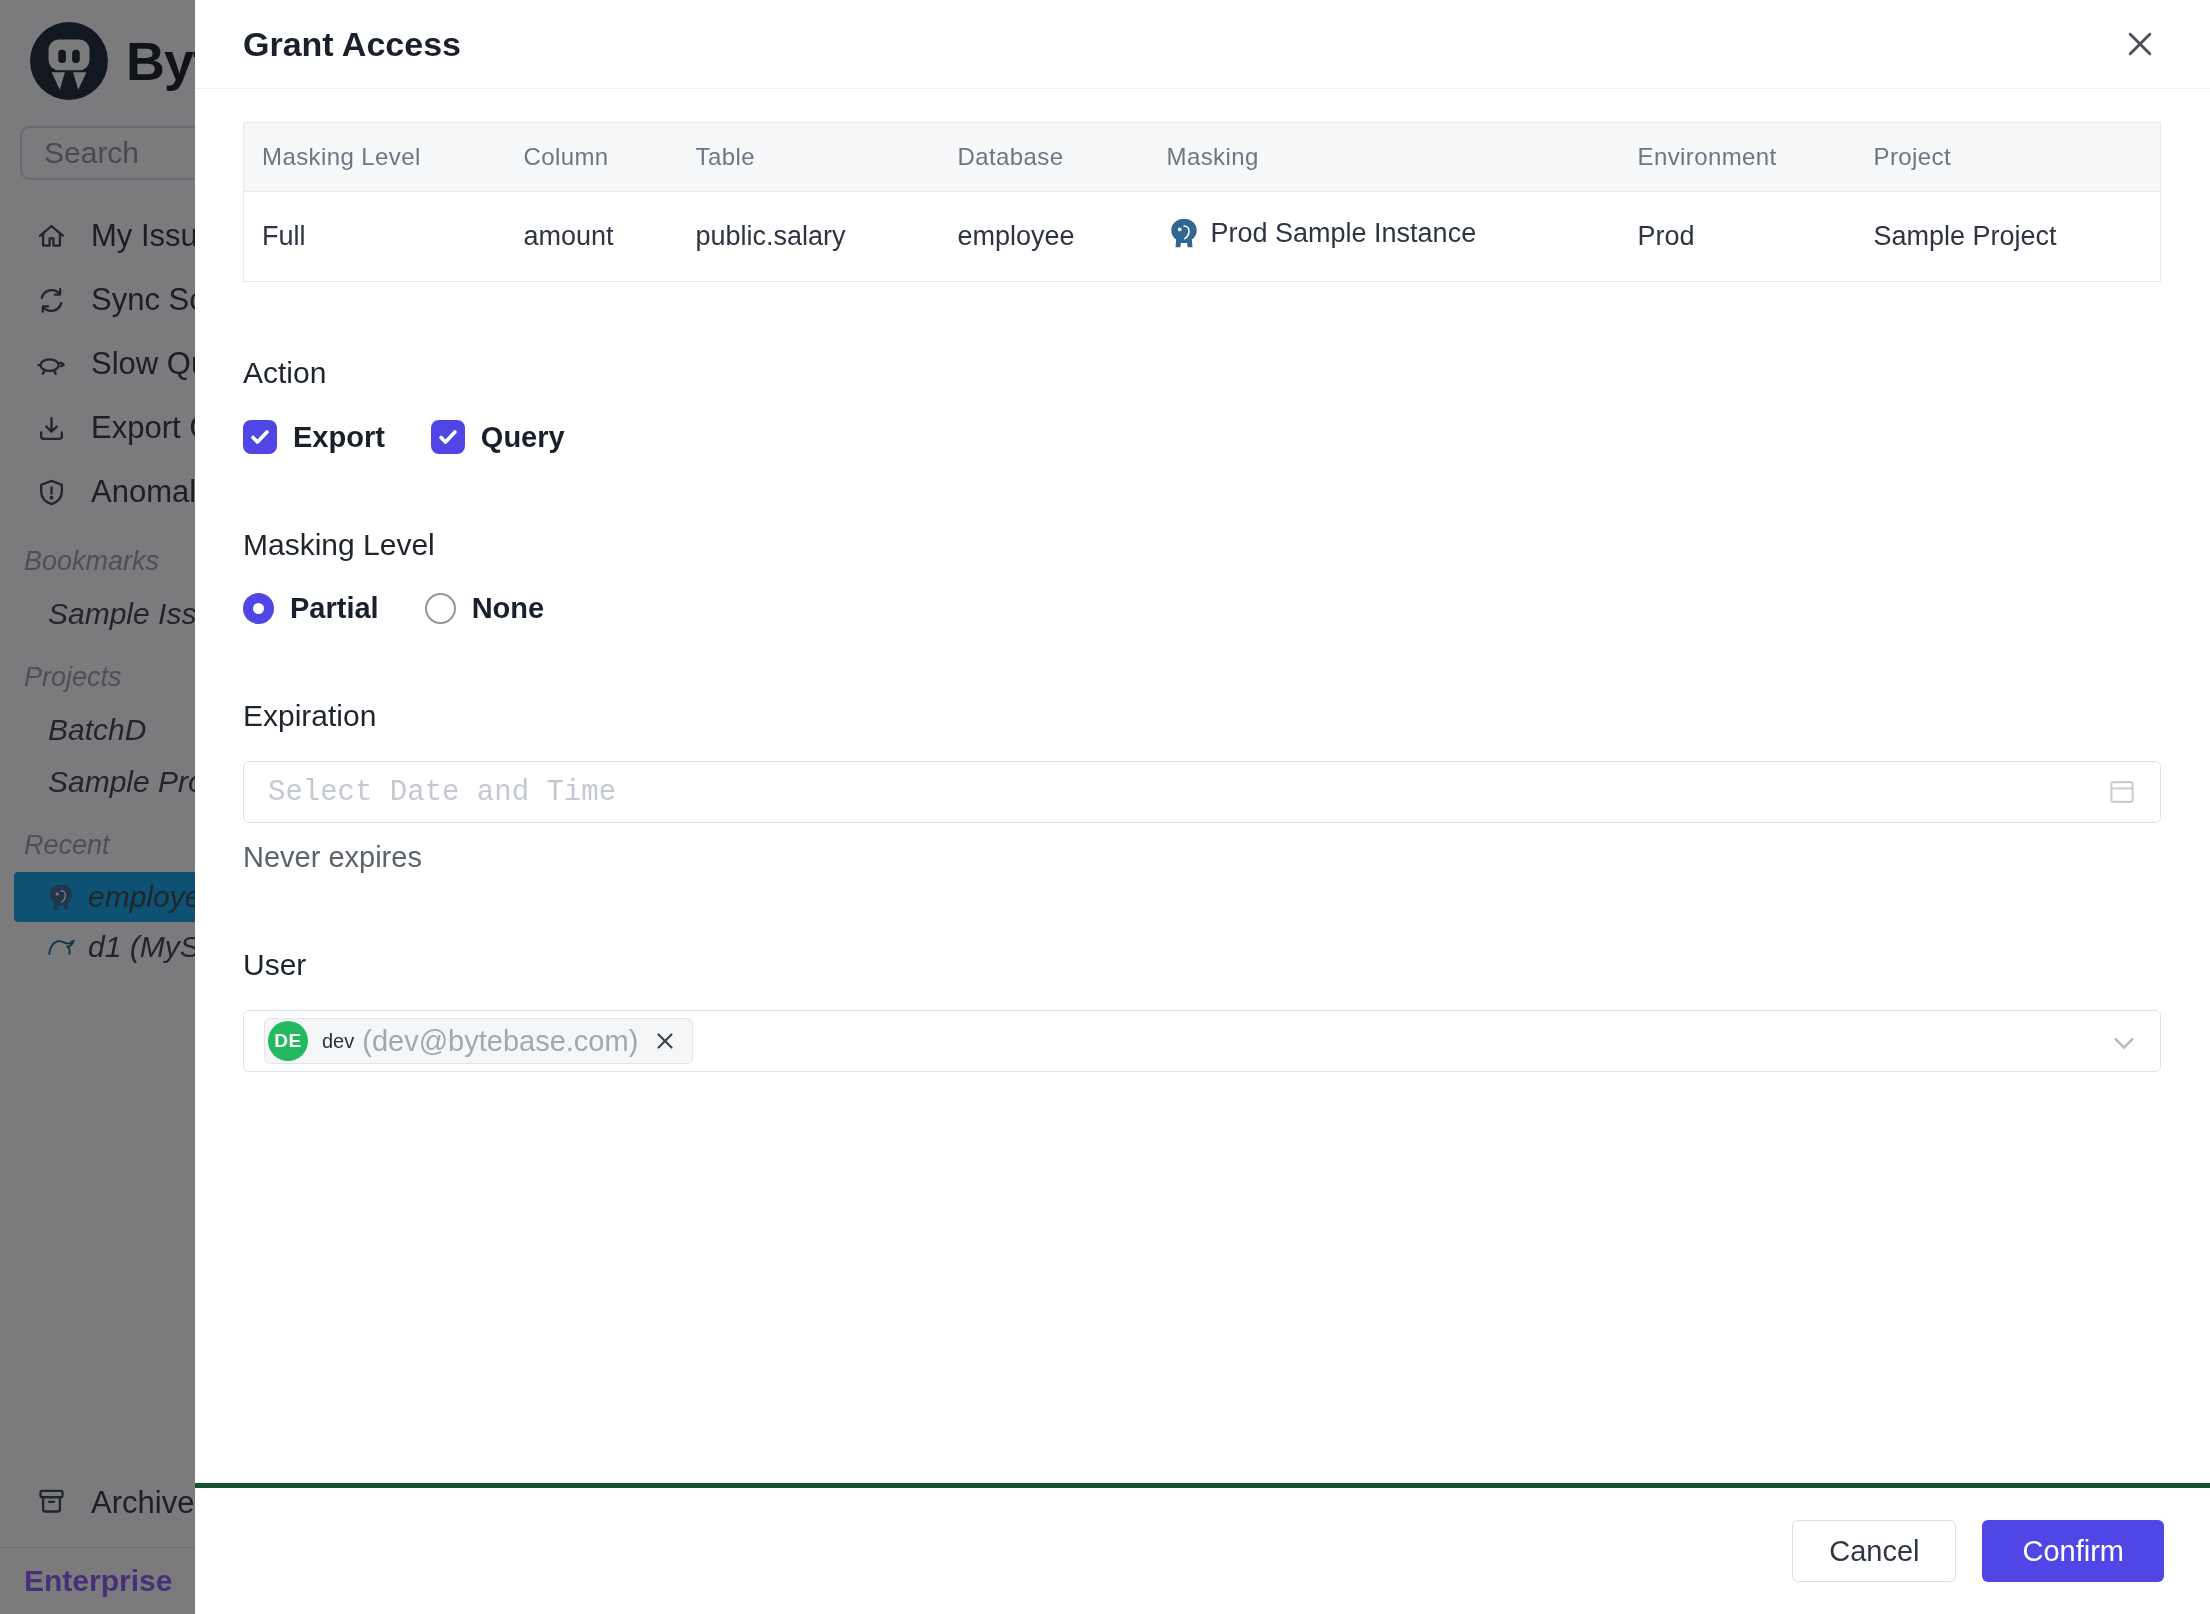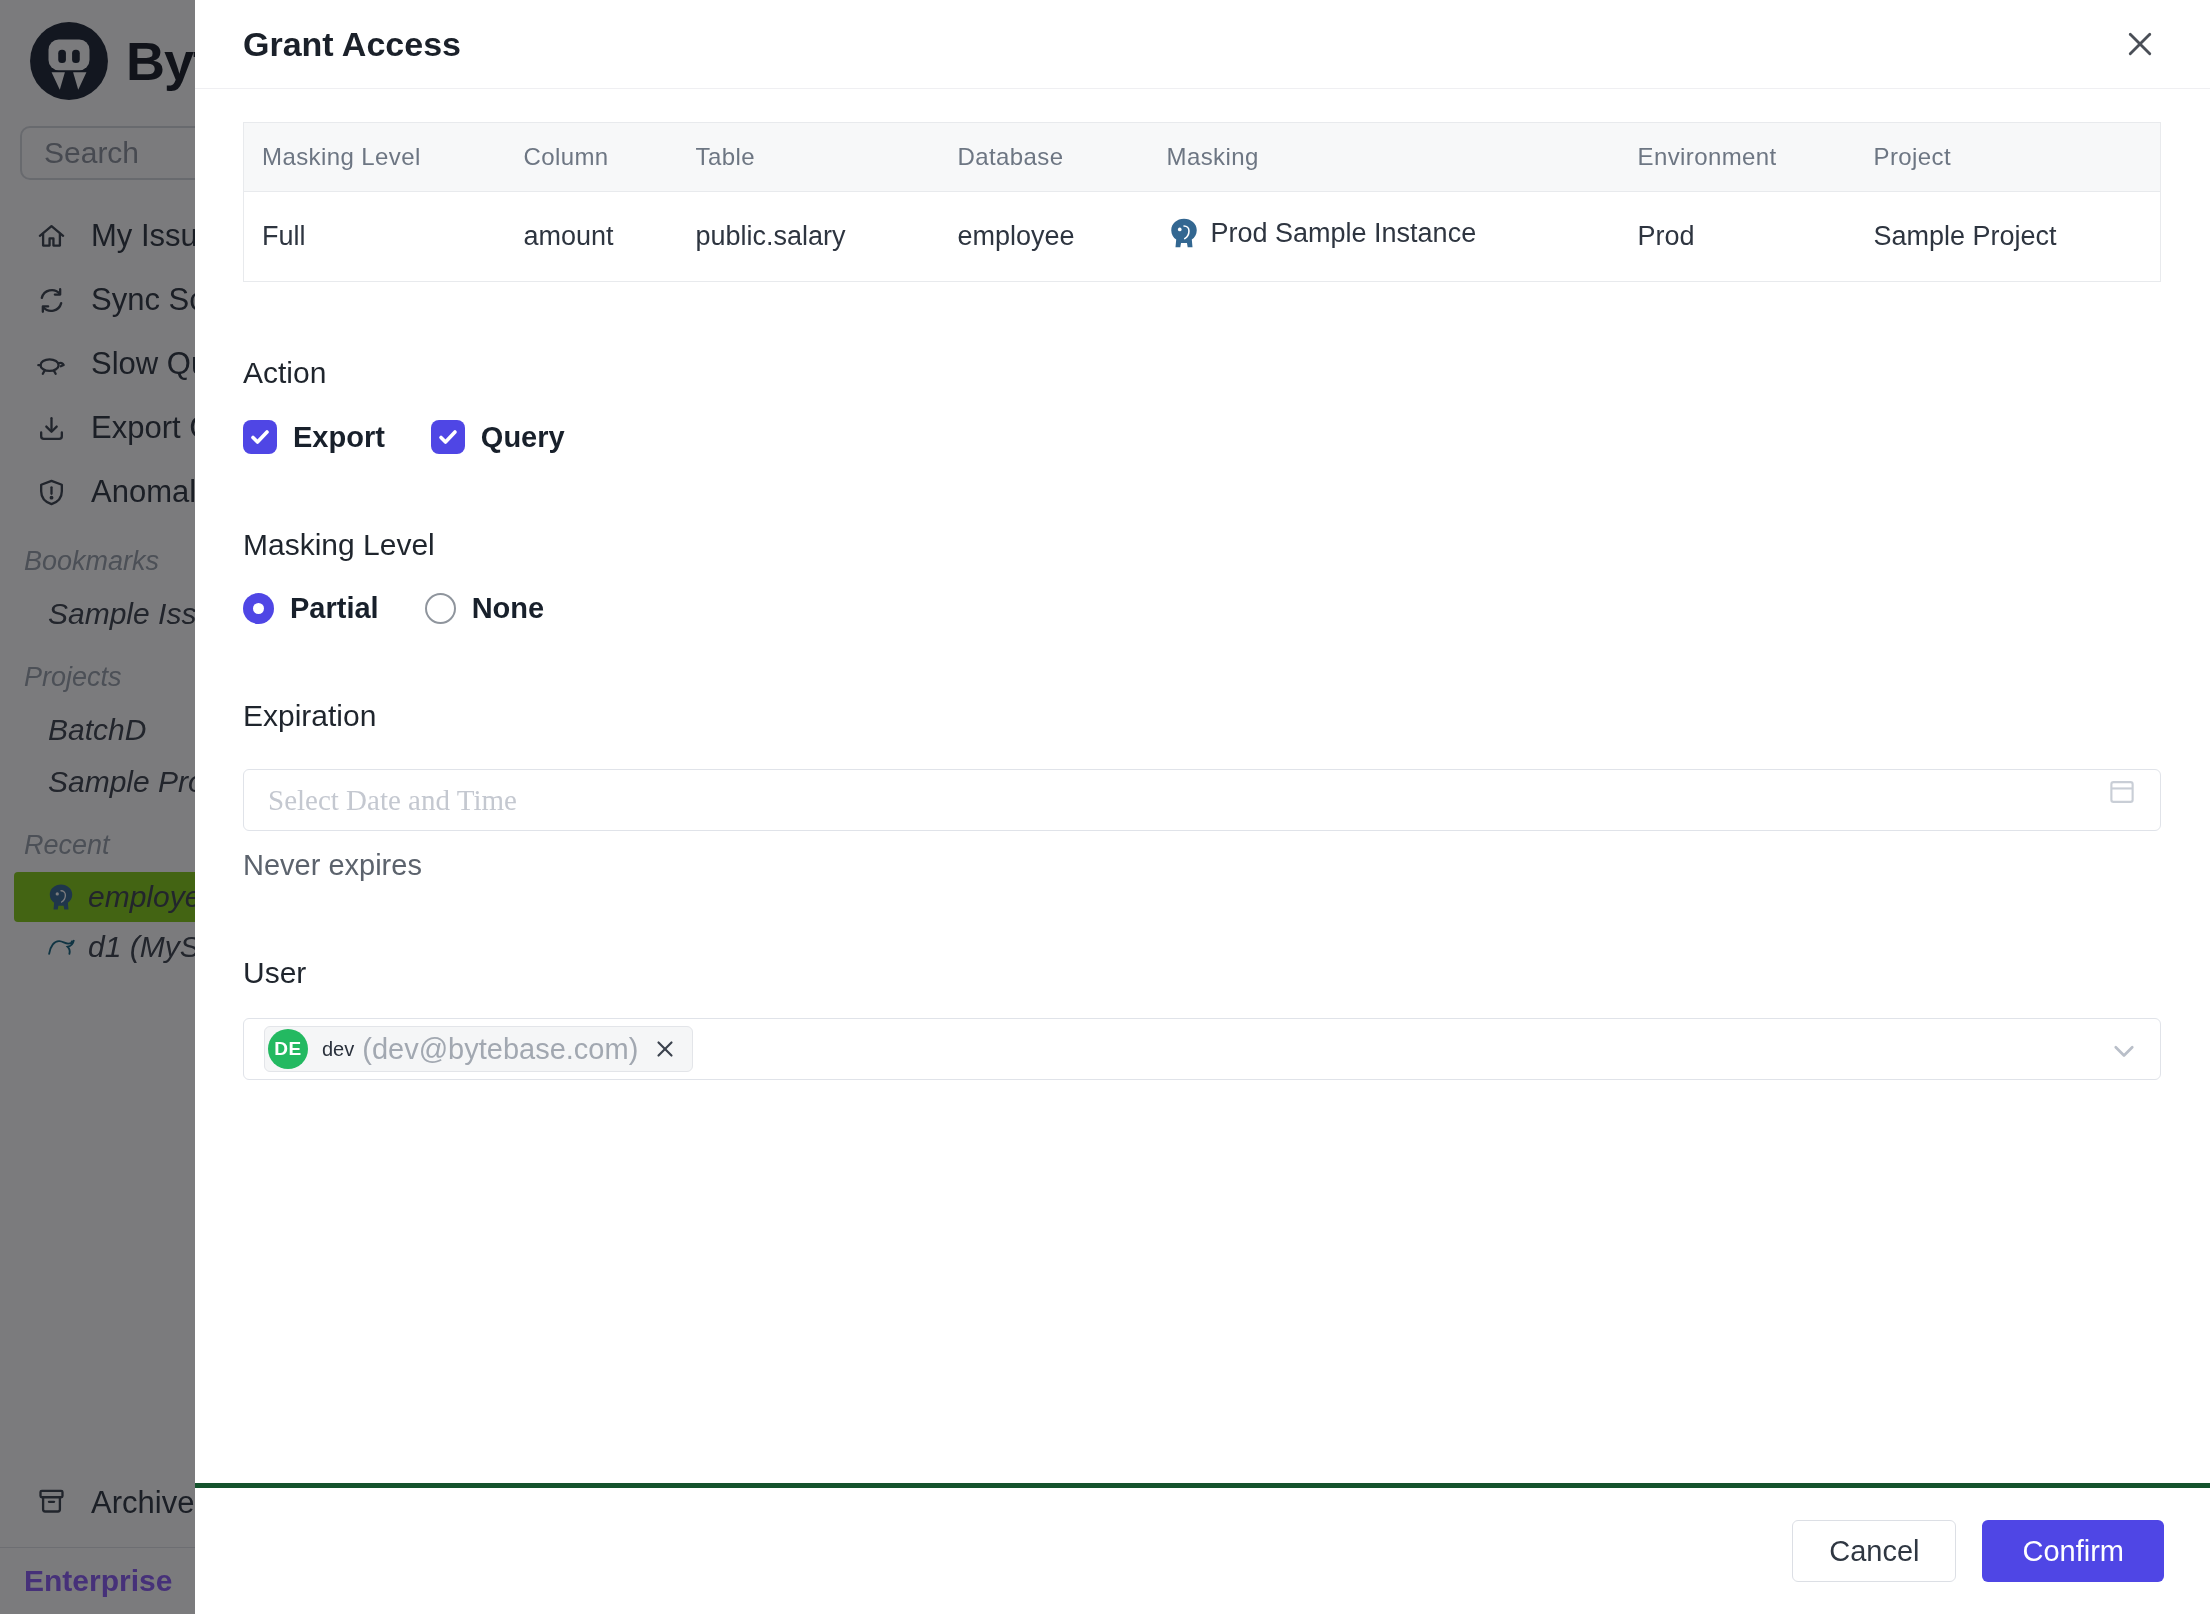--- a/index.html
+++ b/index.html
@@ -36,21 +36,21 @@
     padding-left: 36px; font-size: 31px; color: #2c333e; white-space: nowrap; cursor: pointer;
   }
   .nav-item .ico { color: #39414d; flex: 0 0 auto; }
   .side-section { margin-top: 10px; font-style: italic; }
   .section-label { height: 54px; display: flex; align-items: center; padding-left: 24px;
     font-size: 27px; color: #98a0aa; white-space: nowrap; }
   .sub-item { height: 52px; display: flex; align-items: center; padding-left: 48px;
     font-size: 30px; color: #3a414c; white-space: nowrap; cursor: pointer; }
   .recent-item { height: 50px; display: flex; align-items: center; gap: 12px; padding-left: 46px;
     font-size: 30px; color: #3a414c; white-space: nowrap; cursor: pointer; }
-  .recent-item.active { background: #84cc16; border-radius: 4px; margin-left: 14px; padding-left: 32px; }
+  .recent-item.active { background: #0ea5e9; border-radius: 4px; margin-left: 14px; padding-left: 32px; }
   .sidebar-bottom { position: absolute; bottom: 0; left: 0; right: 0; }
   .archive-item { height: 62px; display: flex; align-items: flex-start; gap: 24px; padding-left: 36px;
     font-size: 31px; color: #2c333e; white-space: nowrap; cursor: pointer; }
   .archive-item .ico { color: #39414d; }
   .side-divider { border-top: 1px solid #dfe2e6; }
   .plan-label { height: 66px; display: flex; align-items: center; padding-left: 24px;
     font-size: 30px; font-weight: 600; color: #8b5cf6; white-space: nowrap; }
 
   
   .scrim { position: absolute; inset: 0; background: rgba(15, 15, 18, 0.55); z-index: 5; }
@@ -91,21 +91,21 @@
 
   .radio { width: 31px; height: 31px; border-radius: 50%; cursor: pointer; flex: 0 0 auto; }
   .radio.selected { background: var(--accent); display: flex; align-items: center; justify-content: center; }
   .radio.selected::after { content: ""; width: 11px; height: 11px; border-radius: 50%; background: #fff; }
   .radio.unselected { border: 2px solid #8f959d; background: #fff; }
 
   .date-input-wrap { position: relative; margin-top: 28px; }
   .date-input {
     width: 100%; height: 62px; border: 1px solid #e0e3e9; border-radius: 6px;
     font-size: 29px; color: #3b82f6; padding: 0 70px 0 24px; outline: none;
-    font-family: Liberation Serif, serif; background: #fff; margin-top: 8px;
+    font-family: Liberation Mono, monospace; background: #fff;
   }
   .date-input::placeholder { color: #c4c8d0; }
   .calendar-ico { position: absolute; right: 22px; top: 14px; color: #c9ced6; pointer-events: none; }
   .note { margin-top: 18px; font-size: 29px; color: #5c636d; }
 
   .user-select {
     margin-top: 28px; height: 62px; border: 1px solid #e0e3e9; border-radius: 6px;
     display: flex; align-items: center; padding: 0 56px 0 20px; position: relative; cursor: pointer;
   }
   .user-tag {

